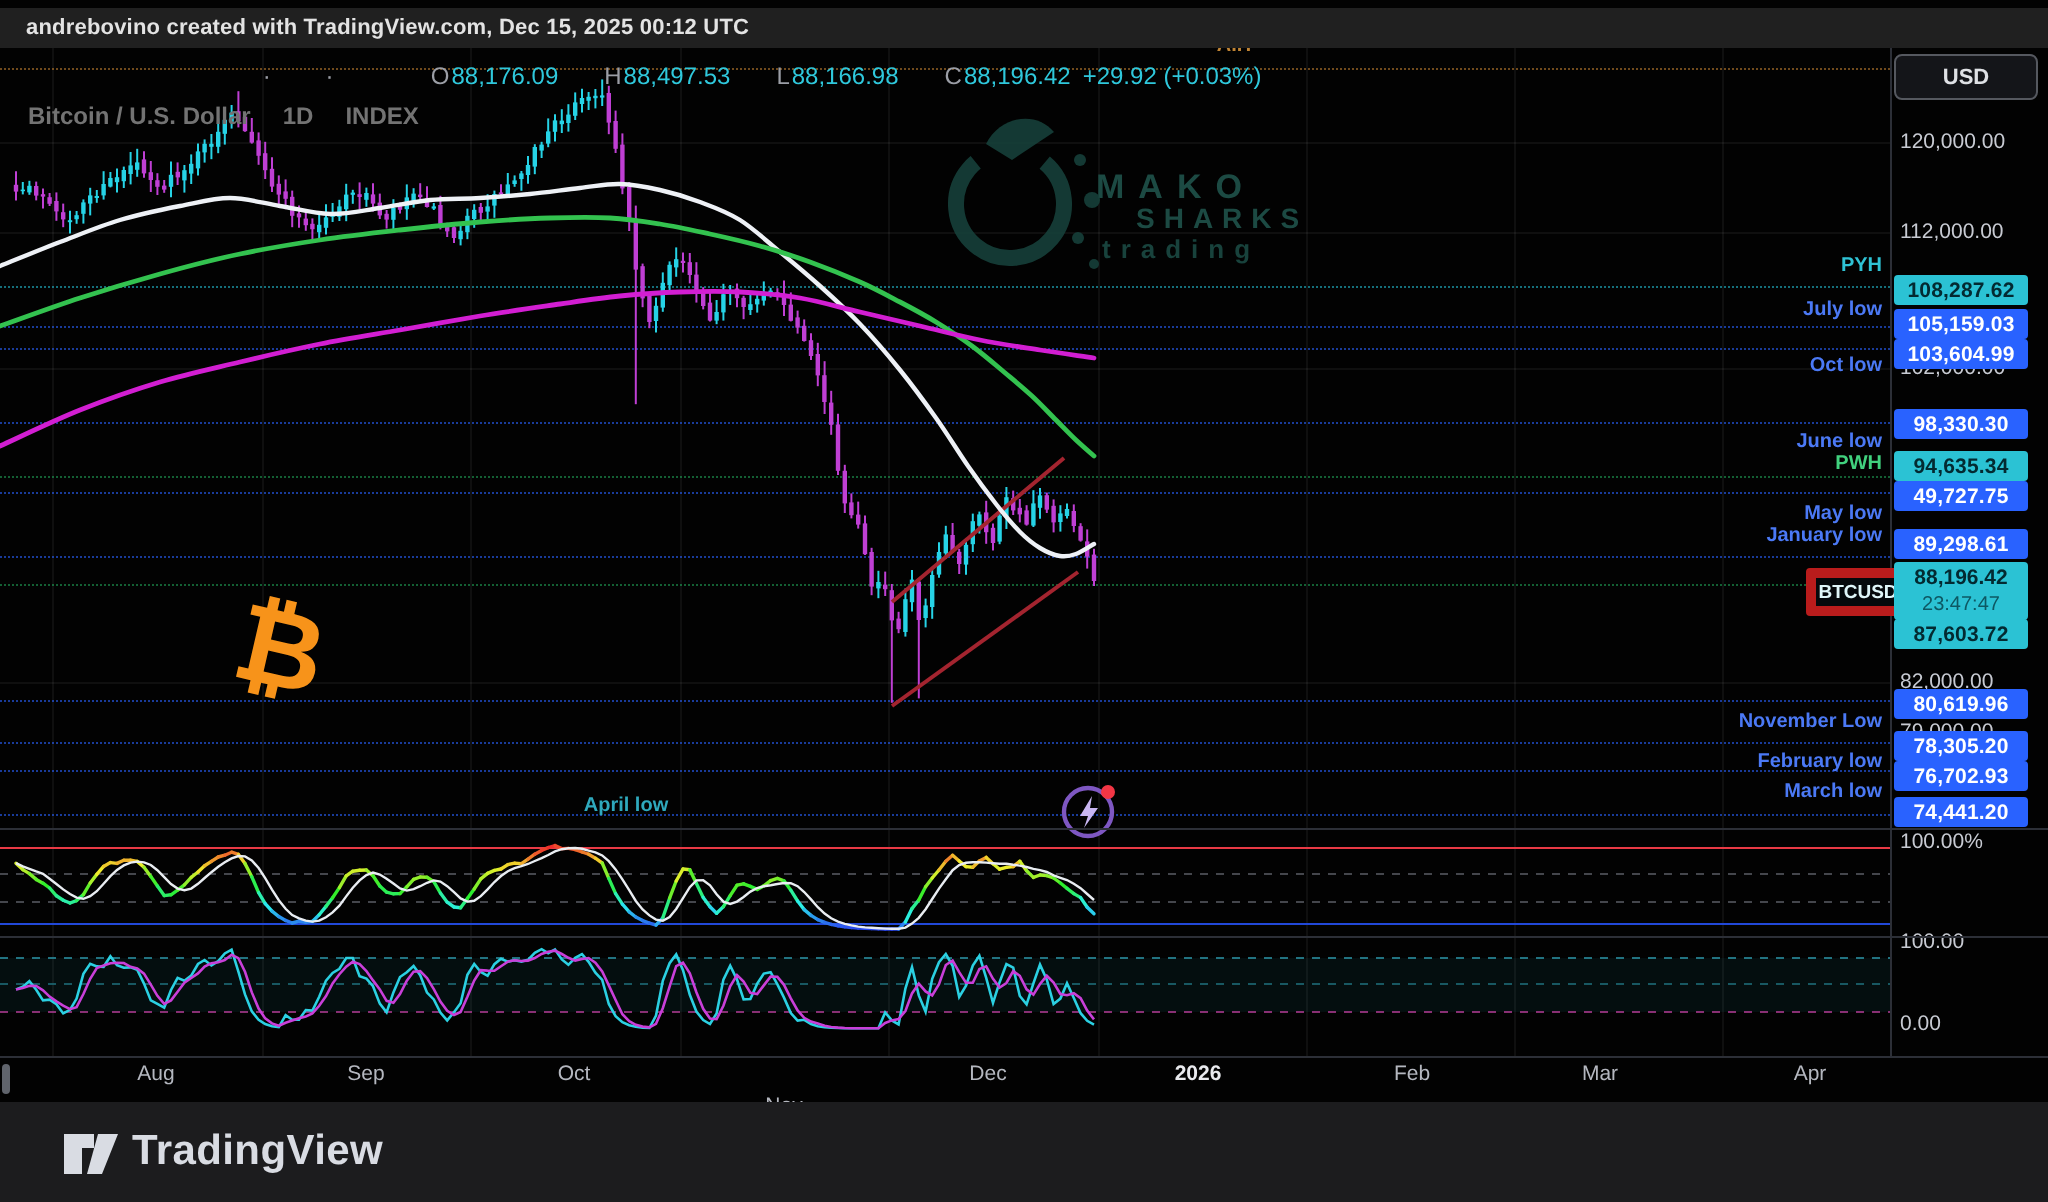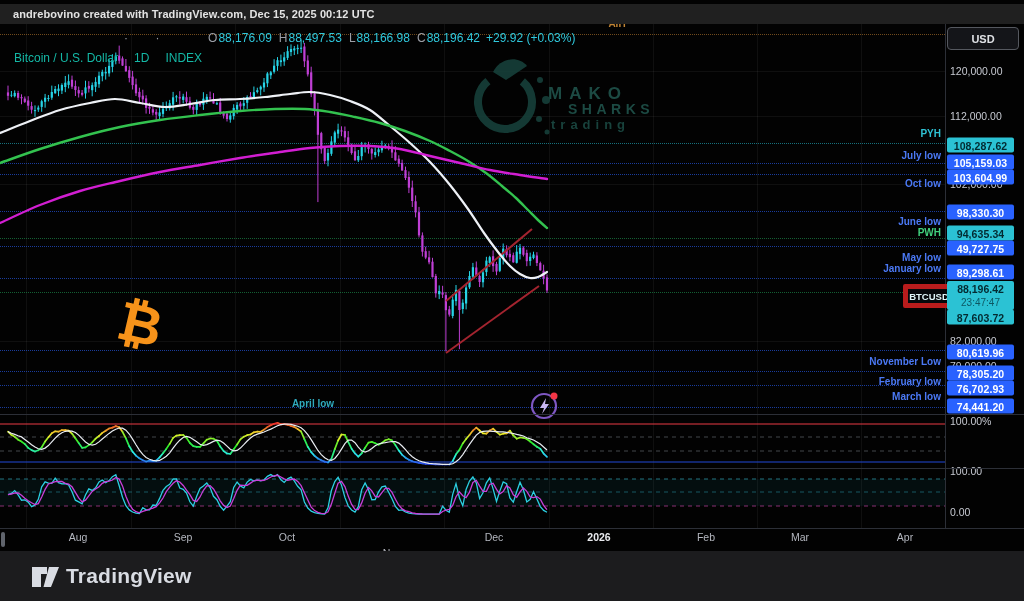--- a/index.html
+++ b/index.html
@@ -4,25 +4,25 @@
 <style>
   html,body{margin:0;padding:0;background:#000;}
   .screen{position:relative;width:1024px;height:601px;background:#020202;overflow:hidden;
     font-family:"Liberation Sans","DejaVu Sans",sans-serif;-webkit-font-smoothing:antialiased;}
   .abs{position:absolute;}
   
   .topbar{left:0;top:4px;width:1024px;height:20px;background:#202020;z-index:40;display:flex;align-items:center;}
   .topbar span{margin-left:13px;font-size:11px;font-weight:bold;color:#e3e3e3;letter-spacing:.1px;}
   
   .titlerow{left:14px;top:30px;height:15px;z-index:30;display:flex;align-items:center;gap:6px;white-space:nowrap;font-size:12px;}
-  .titlerow .sym{color:#14b8a6;font-weight:normal;margin-top:40px;}
+  .titlerow .sym{color:#737373;font-weight:bold;margin-top:40px;}
   .titlerow .dim{color:#9b9ea6;}
   .titlerow .val{color:#2fc8dc;}
   .titlerow .k{color:#9b9ea6;margin-right:1px;}
-  .ohlc{display:flex;gap:7px;}
+  .ohlc{display:flex;gap:23px;}
   .ohlc span{white-space:nowrap;}
   
   .vgrid{width:1px;top:24px;height:504px;background:rgba(255,255,255,0.055);z-index:1;}
   .hgrid{left:0;width:945px;height:1px;background:rgba(255,255,255,0.055);z-index:1;}
   
   .lvl-line{left:0;width:945px;height:0;border-top:1px dotted;z-index:2;}
   .lvl-label{z-index:26;font-size:10px;font-weight:bold;transform:translateY(-50%);white-space:nowrap;}
   .lvl-label.right{right:83px;text-align:right;}
   
   .badge{left:947px;width:67px;height:15px;z-index:27;border-radius:2px;display:flex;align-items:center;justify-content:center;

